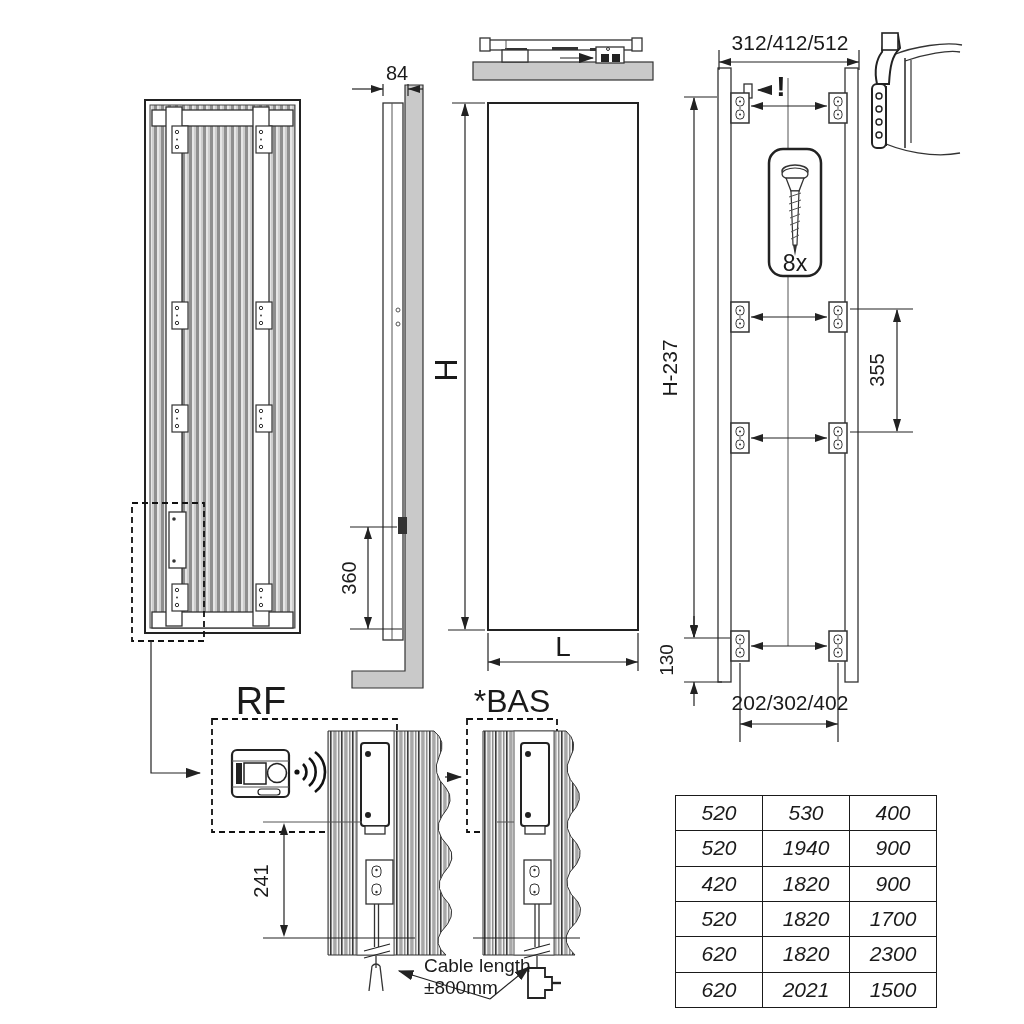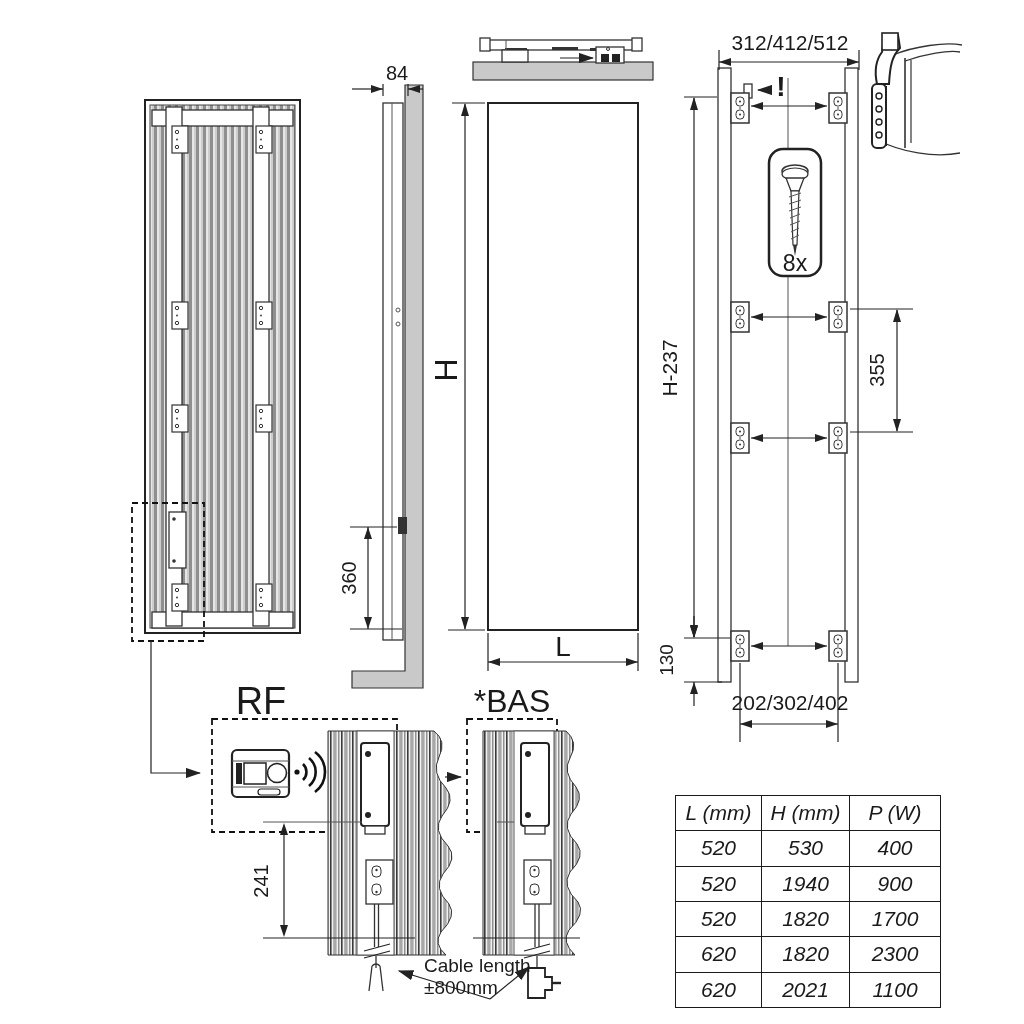--- a/index.html
+++ b/index.html
@@ -343,47 +343,47 @@
     <text x="424" y="972" font-size="19">Cable length</text>
     <text x="424" y="994" font-size="19">±800mm</text>
     <path d="M490,999 L399,971" class="dim" marker-end="url(#arw)"></path>
     <path d="M490,999 L529,967" class="dim" marker-end="url(#arw)"></path>
   </g>
 </svg>
 
 <div id="spec-table">
   <table>
     <tbody>
-          <tr>
-      <th style="width:85px">L (mm)</th>
-      <th style="width:87px">H (mm)</th>
-      <th style="width:90px">P (W)</th>
-    </tr>
     <tr>
       <td>520</td>
       <td>530</td>
       <td>400</td>
     </tr>
     <tr>
       <td>520</td>
       <td>1940</td>
       <td>900</td>
     </tr>
     <tr>
+      <td>420</td>
+      <td>1820</td>
+      <td>900</td>
+    </tr>
+    <tr>
       <td>520</td>
       <td>1820</td>
       <td>1700</td>
     </tr>
     <tr>
       <td>620</td>
       <td>1820</td>
       <td>2300</td>
     </tr>
     <tr>
       <td>620</td>
       <td>2021</td>
-      <td>1100</td>
+      <td>1500</td>
     </tr>
   </tbody>
       </table>
 </div>
 
 </div>
 
 </body></html>

